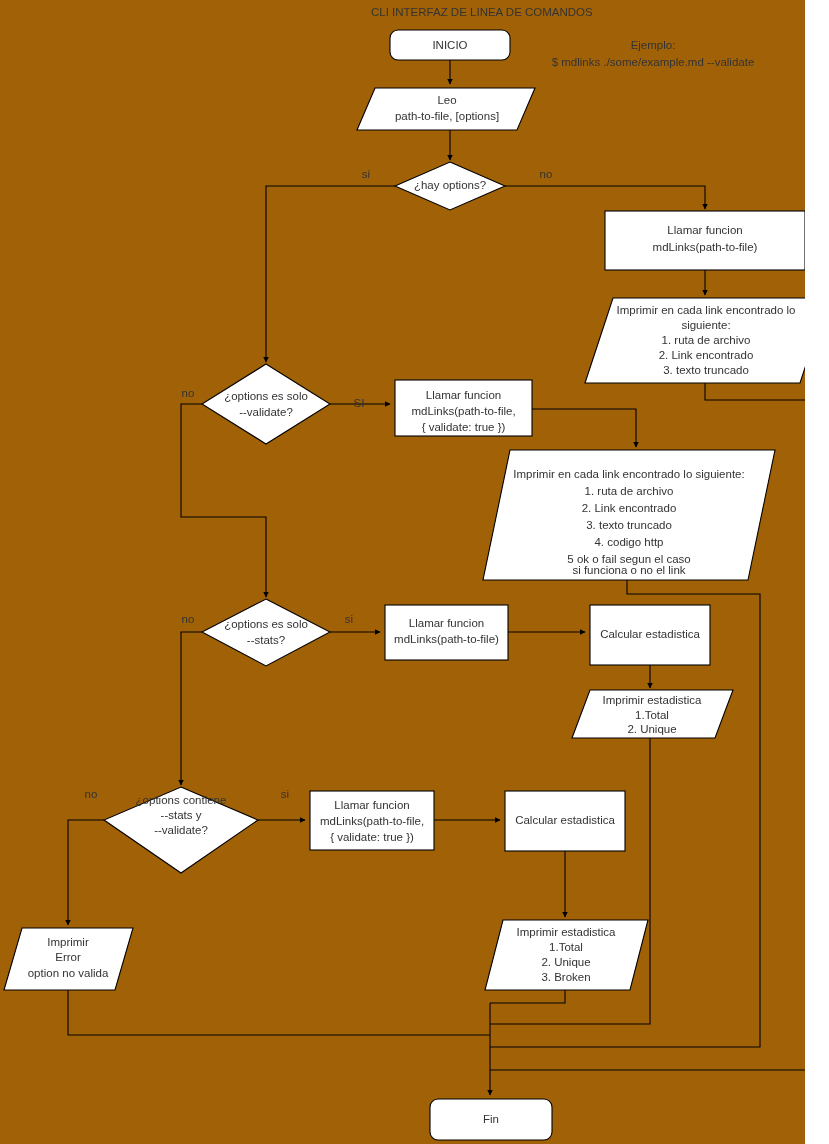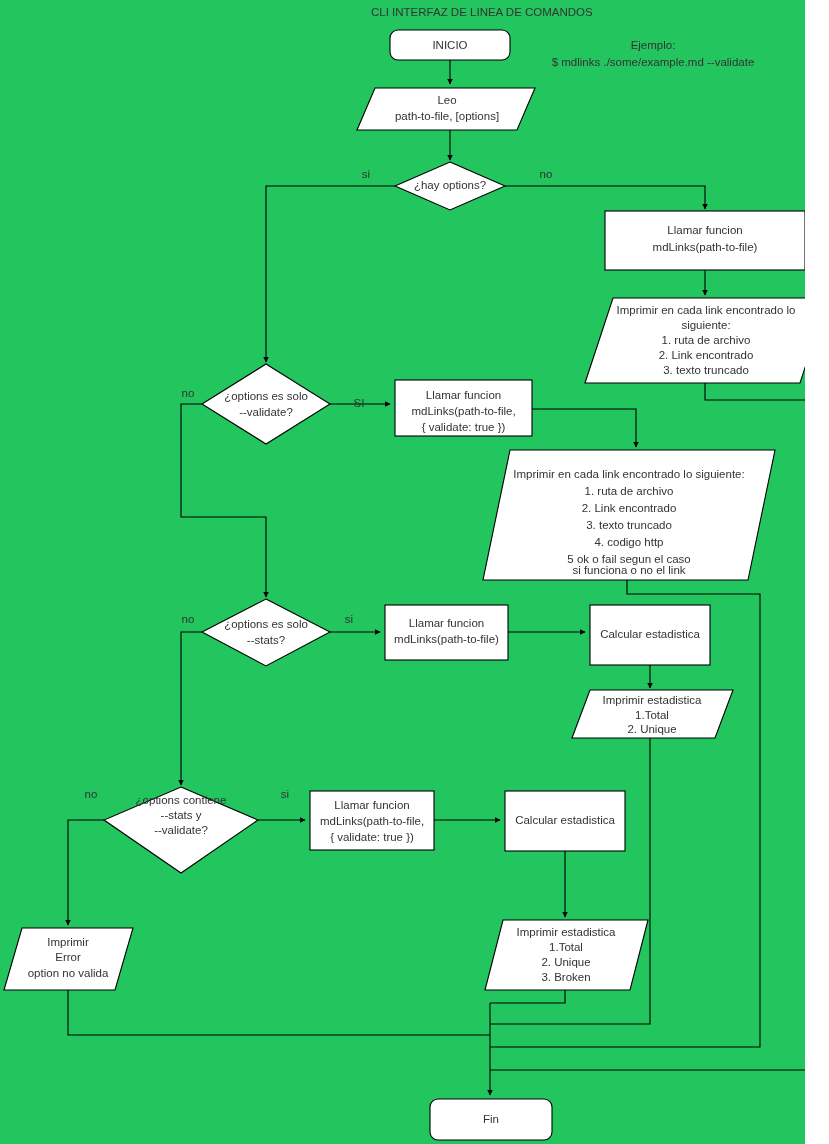--- a/index.html
+++ b/index.html
@@ -8,21 +8,21 @@
     background: #ffffff;
   }
   body {
     font-family: "Liberation Sans", sans-serif;
     color: #1a1a1a;
   }
   #canvas {
     position: relative;
     width: 805px;
     height: 1144px;
-    background: #22c55e;
+    background: #a16207;
     overflow: hidden;
   }
   #flow-svg {
     position: absolute;
     left: 0;
     top: 0;
     width: 829px;
     height: 1144px;
   }
   .node-text {

